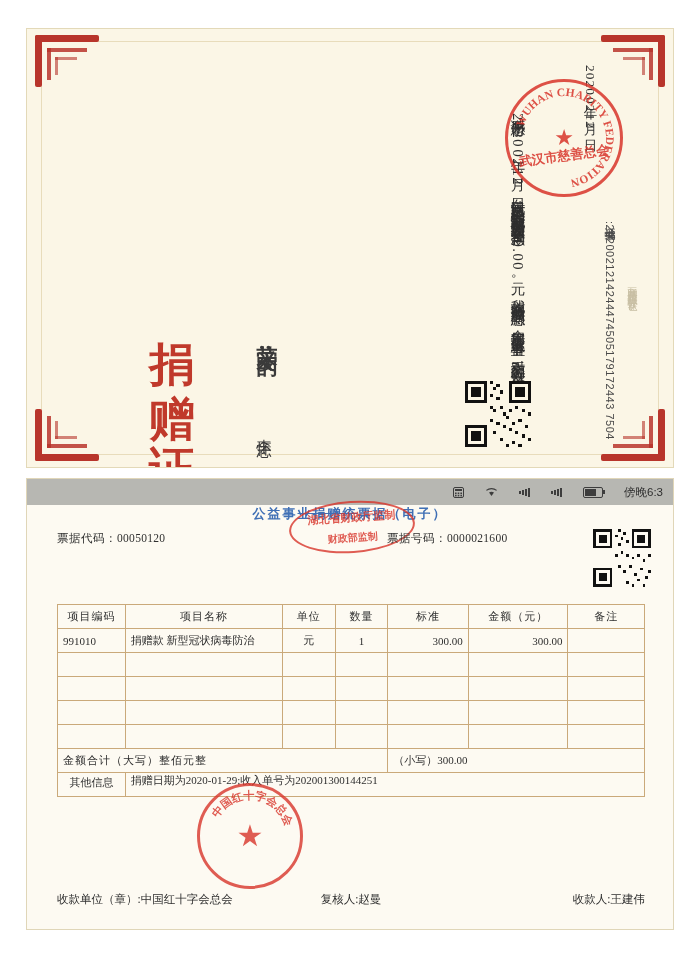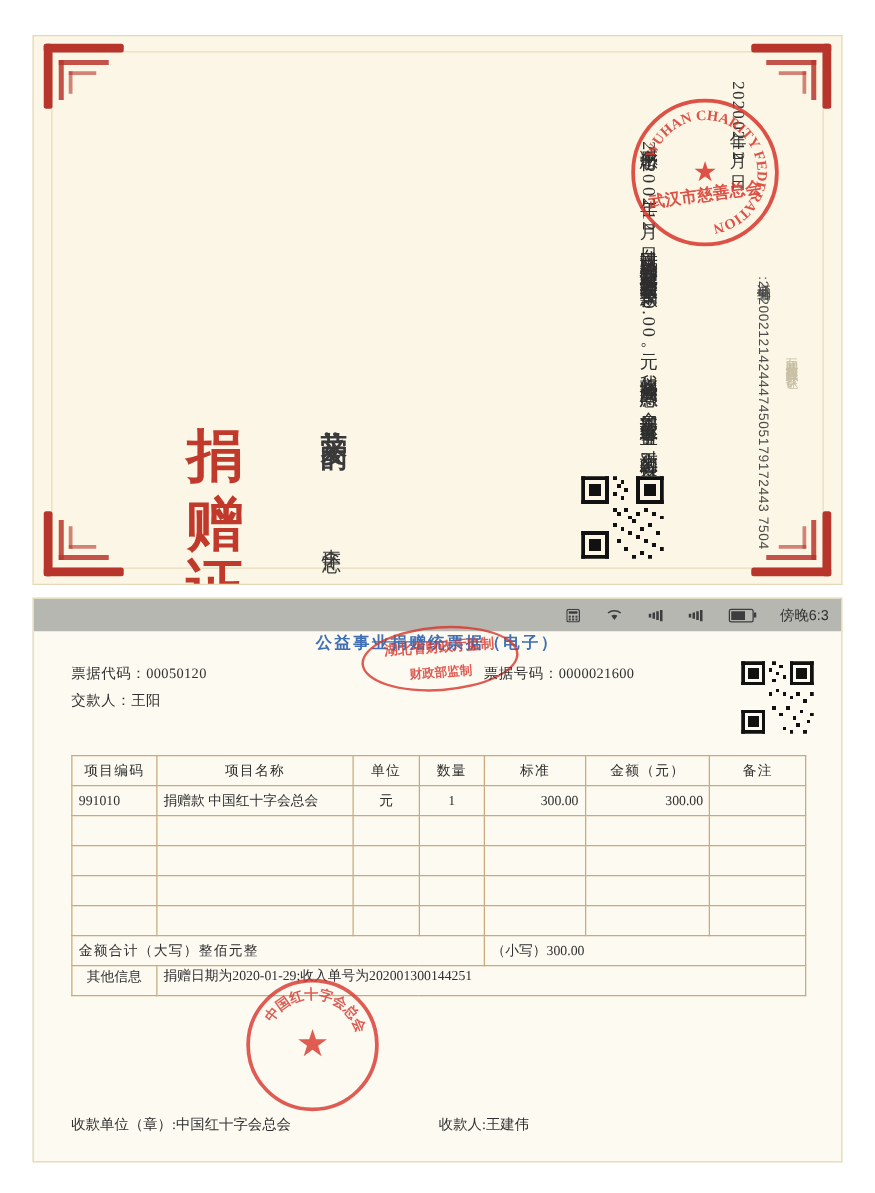--- a/index.html
+++ b/index.html
@@ -323,21 +323,21 @@
     left: 30px;
     bottom: 22px;
     width: 588px;
     display: flex;
     font-family: "Liberation Serif", serif;
     font-size: 11.5px;
     color: #2f2f2f;
   }
   .bottom-row > div { flex: 1; }
   .bottom-row .mid { text-align: center; }
-  .bottom-row .right { text-align: left; }
+  .bottom-row .right { text-align: right; }
 
   
   .seal-rc {
     position: absolute;
     left: 170px;
     bottom: 40px;
     width: 100px;
     height: 100px;
     border: 3px solid #d8352b;
     border-radius: 50%;
@@ -564,42 +564,39 @@
   <div class="meta">
     <div class="meta-row">
       <div class="col-l">
         <span class="lbl">票据代码：</span><span class="val">00050120</span>
       </div>
       <div class="col-r">
         <span class="lbl">票据号码：</span><span class="val">0000021600</span>
       </div>
     </div>
     <div class="meta-row">
-      <div class="col-l">
-        <span class="lbl">交款人：</span><span class="val">王阳</span>
-      </div>
     </div>
   </div>
 
   <table class="items">
     <thead>
       <tr>
         <th class="c-code">项目编码</th>
         <th class="c-name">项目名称</th>
         <th class="c-unit">单位</th>
         <th class="c-qty">数量</th>
         <th class="c-std">标准</th>
         <th class="c-amt">金额（元）</th>
         <th class="c-note">备注</th>
       </tr>
     </thead>
     <tbody>
       <tr>
         <td class="c-code">991010</td>
-        <td class="c-name">捐赠款 中国红十字会总会</td>
+        <td class="c-name">捐赠款 新型冠状病毒防治</td>
         <td class="c-unit">元</td>
         <td class="c-qty">1</td>
         <td class="c-std">300.00</td>
         <td class="c-amt">300.00</td>
         <td class="c-note"></td>
       </tr>
       <tr>
         <td></td>
           <td></td>
         <td></td>
@@ -657,17 +654,20 @@
         <textPath href="#rcPath" startOffset="8%">中国红十字会总会</textPath>
       </text>
     </svg>
     <div class="star">★</div>
   </div>
 
   <div class="bottom-row">
     <div class="left">
       <span>收款单位（章）:</span><span>中国红十字会总会</span>
     </div>
+    <div class="mid">
+      <span>复核人:</span><span>赵曼</span>
+    </div>
     <div class="right">
       <span>收款人:</span><span>王建伟</span>
     </div>
   </div>
 </div>
 
 </body></html>

